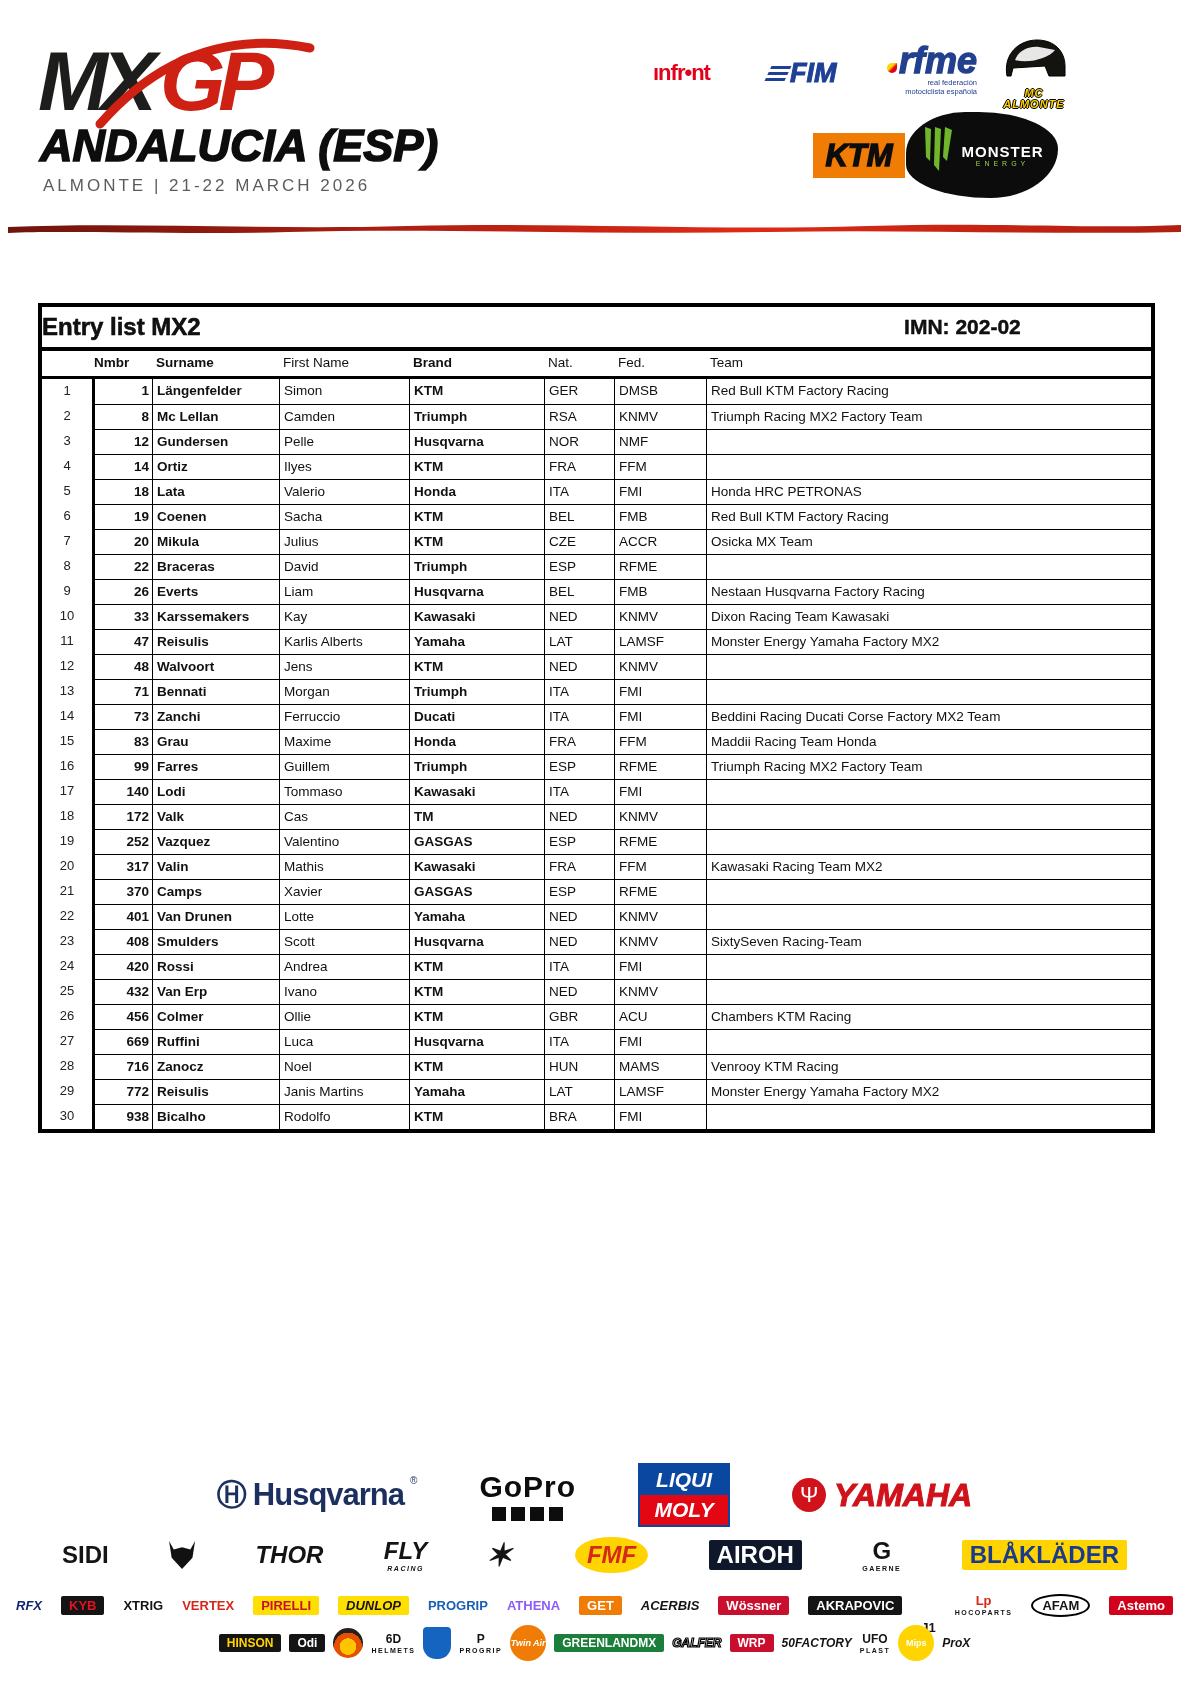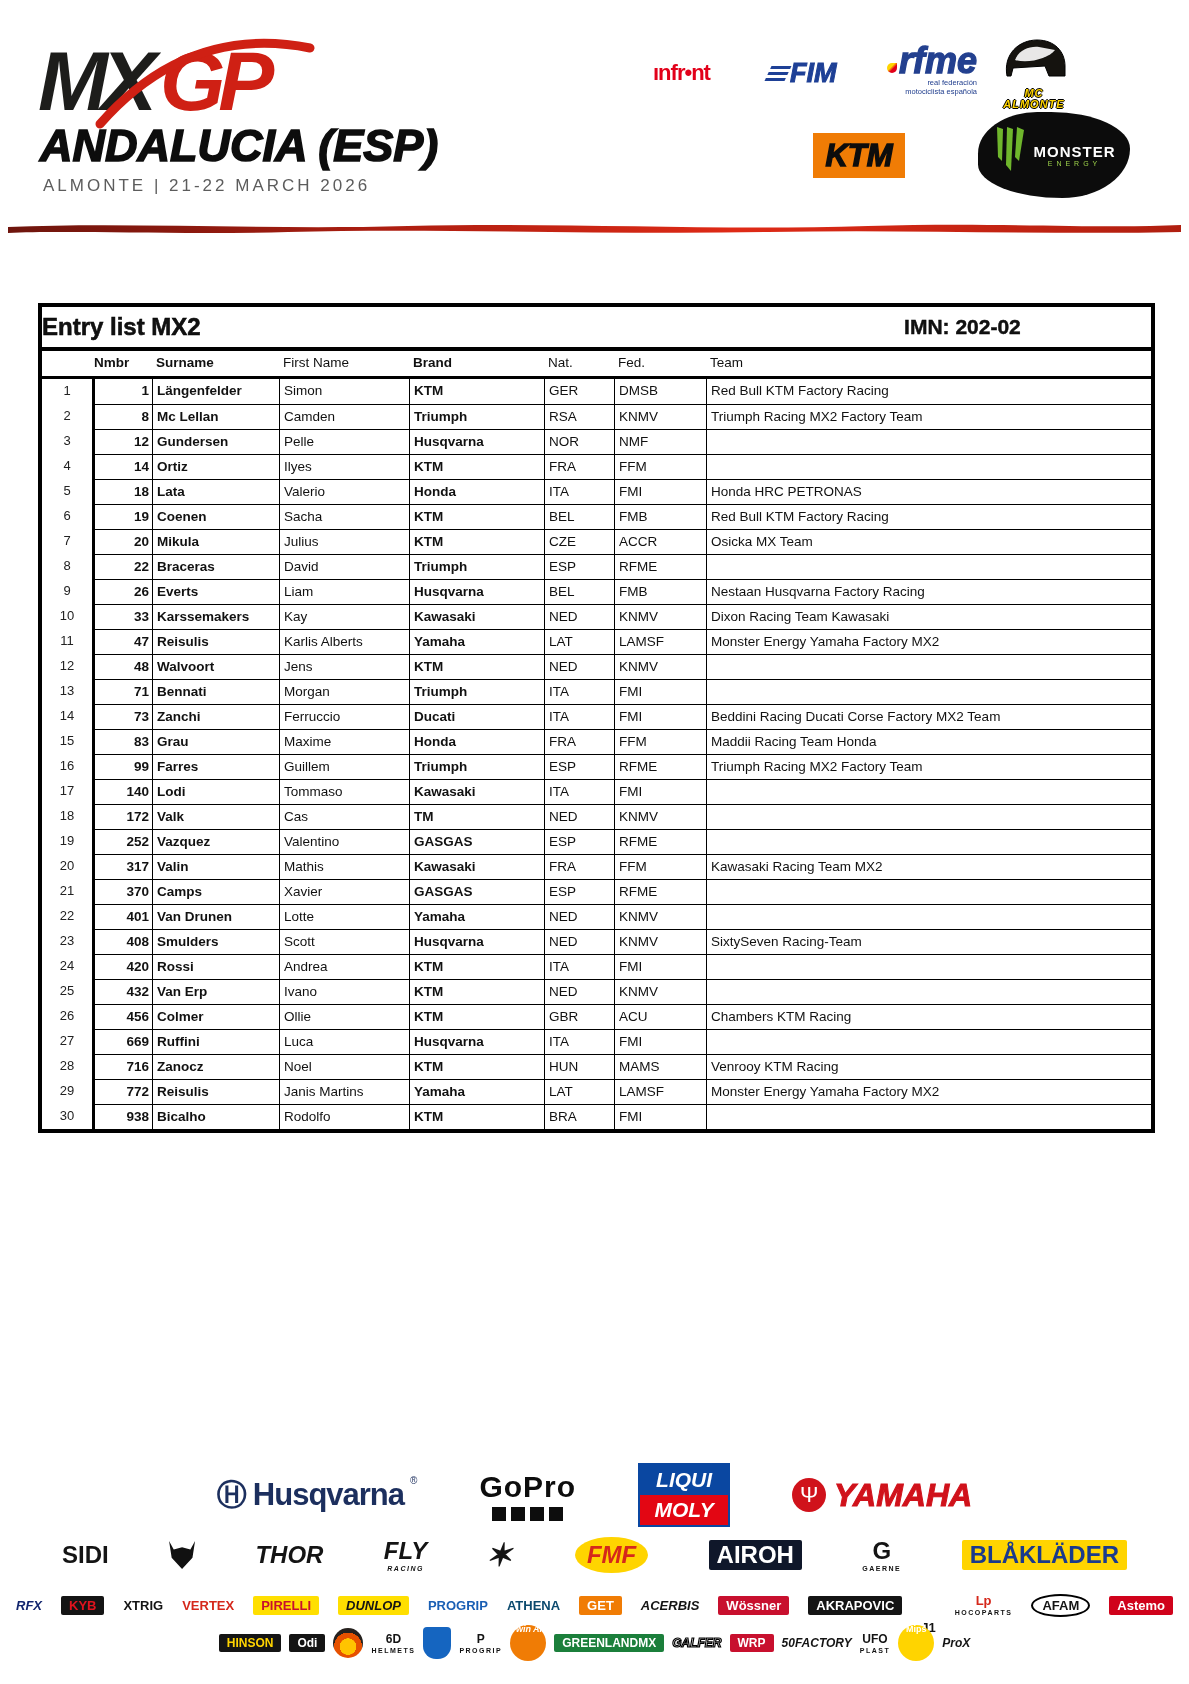--- a/index.html
+++ b/index.html
@@ -23,21 +23,21 @@
              -webkit-text-stroke:1.3px #23408f}
   .rfme-flame{display:inline-block;width:10px;height:10px;border-radius:50% 0 50% 50%;
               background:linear-gradient(135deg,#ffd400 40%,#e2001a 60%);margin-right:2px}
   .rfme-tag{font-size:7.5px;color:#23408f;line-height:9px}
   .p-almonte{left:995px;top:36px;width:78px;text-align:center}
   .almonte-txt{font-size:11px;font-weight:700;font-style:italic;color:#ffd400;line-height:11px;
                text-shadow:-1px 0 #000,1px 0 #000,0 -1px #000,0 1px #000;letter-spacing:1px}
   .p-ktm{left:813px;top:133px;width:92px;height:45px;background:#f07c05;display:flex;
          align-items:center;justify-content:center}
   .ktm-txt{font-size:31px;font-weight:700;font-style:italic;color:#0d0d0d;-webkit-text-stroke:1.4px #0d0d0d}
-  .p-monster{left:978px;top:112px;width:152px;height:86px;background:#0c0c0c;
+  .p-monster{left:906px;top:112px;width:152px;height:86px;background:#0c0c0c;
              border-radius:42% 56% 48% 60%/52% 46% 62% 42%;display:flex;align-items:center;
              justify-content:center;gap:7px}
   .monster-words{text-align:center;color:#fff}
   .monster-m{font-size:15px;font-weight:700;letter-spacing:1px}
   .monster-e{font-size:7px;letter-spacing:4px;color:#9dd24a}
 
   .stripe{left:8px;top:220px}
 
   
   .entry{left:38px;top:303px;width:1117px;border:4px solid #000;box-sizing:border-box;background:#fff}
@@ -59,21 +59,21 @@
   .trow:first-child > div{border-top:none}
   .c-surname,.c-brand{font-weight:700}
 
   
   .tier{left:0;width:1189px;display:flex;align-items:center}
   .tier1{top:1462px;height:66px;justify-content:center;gap:62px}
   .tier2{top:1533px;height:44px;justify-content:space-between;padding:0 62px;box-sizing:border-box}
   .tier3{top:1591px;height:28px;justify-content:space-between;padding:0 16px;box-sizing:border-box}
   .tier4{top:1626px;height:34px;justify-content:center;gap:8px}
 
-  .chip{display:flex;flex-direction:column;align-items:center;justify-content:flex-start;
+  .chip{display:flex;flex-direction:column;align-items:center;justify-content:center;
         font-weight:700;color:#111;white-space:nowrap;line-height:1}
   .tier2 .chip{font-size:24px}
   .tier3 .chip{font-size:13px}
   .tier4 .chip{font-size:12px}
   .chip .sub{font-size:7px;letter-spacing:1.5px;font-weight:700;color:#111;margin-top:2px}
   .chip .sub:empty{display:none}
   .chip .main:empty{min-height:0}
   .box{padding:3px 8px;border-radius:2px}
   .pill{border-radius:50%;padding:6px 12px}
   .circle{border-radius:50%;width:36px;height:36px}
@@ -575,21 +575,21 @@
 
   </div>
     <div class="chip box" style="color: rgb(20, 20, 20); background: rgb(255, 223, 0); font-style: italic;">
     <span class="main">DUNLOP</span>
 
   </div>
     <div class="chip" style="color: rgb(26, 95, 180);">
     <span class="main">PROGRIP</span>
 
   </div>
-    <div class="chip" style="color: #0c4a6e;">
+    <div class="chip" style="color: #8b5cf6;">
     <span class="main">ATHENA</span>
 
   </div>
     <div class="chip box" style="color: rgb(255, 255, 255); background: rgb(240, 124, 5);">
     <span class="main">GET</span>
 
   </div>
     <div class="chip" style="color: rgb(20, 20, 20); font-style: italic;">
     <span class="main">ACERBIS</span>
 

